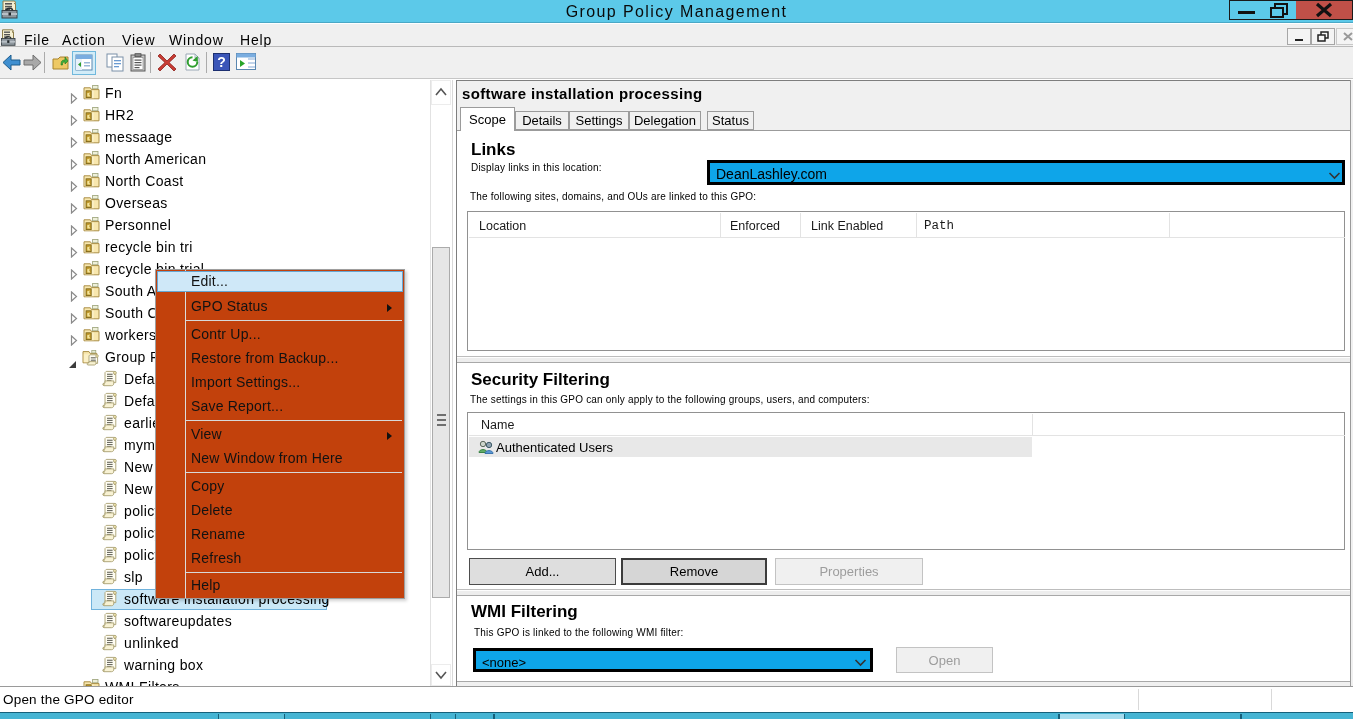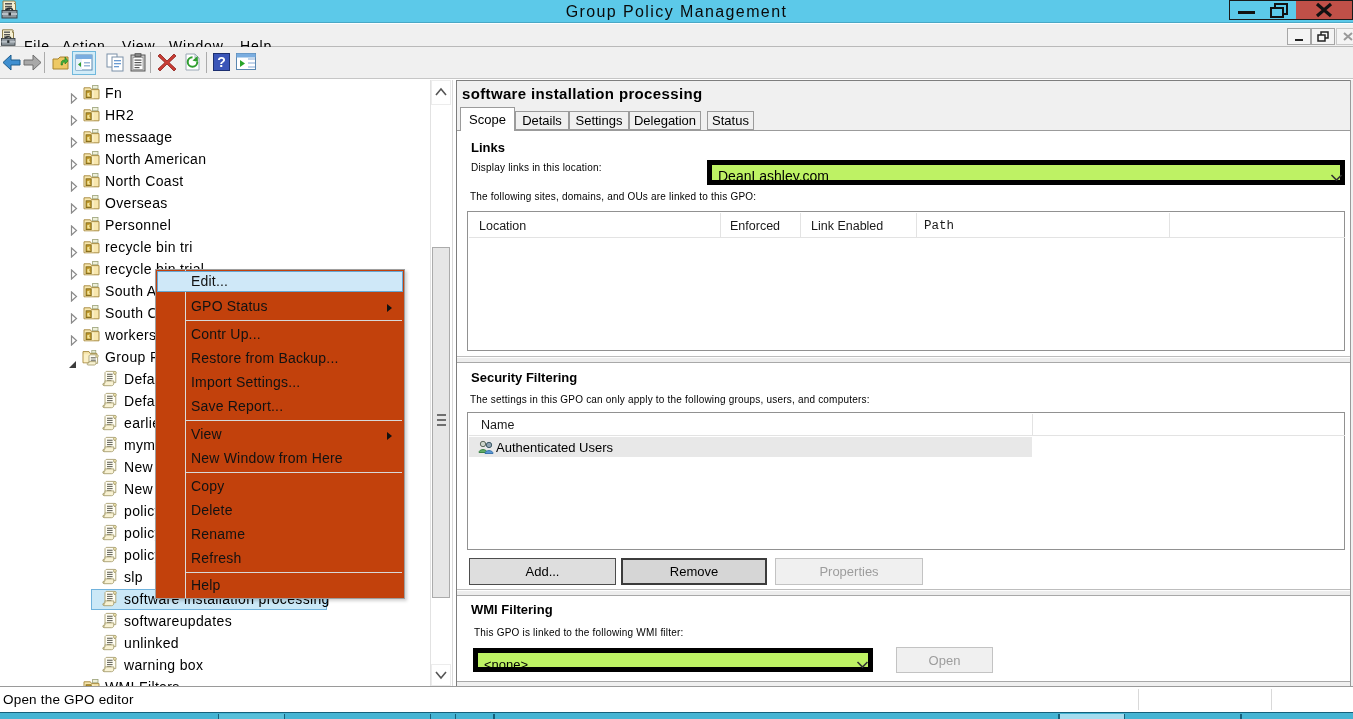--- a/index.html
+++ b/index.html
@@ -10,21 +10,21 @@
 
 #titlebar { left:0; top:0; width:1353px; height:23px; background:#5cc9e9; border-bottom:1px solid #4aa8c6; }
 #title-text { left:0; top:3px; width:1353px; text-align:center; font-size:16px; letter-spacing:1.4px; color:#0a0a0a; }
 .capbtn { top:0; height:20px; border:1px solid #1a1a1a; }
 #btn-min { left:1229px; width:35px; background:#5cc9e9; }
 #btn-max { left:1263px; width:34px; background:#5cc9e9; border-left:none; }
 #btn-close { left:1296px; width:57px; background:#c05048; border-left:none; }
 
 
 #menubar { left:0; top:24px; width:1353px; height:23px; background:#f0f0f0; border-bottom:1px solid #b9b9b9; font-size:14px; letter-spacing:0.8px; }
-.mitem { position:absolute; top:14px; }
+.mitem { position:absolute; top:8px; }
 .mdibtn { position:absolute; top:4px; width:24px; height:17px; border:1px solid #a6a6a6; background:#f4f4f4; }
 
 
 #toolbar { left:0; top:47px; width:1353px; height:32px; background:#f0f0f0; border-bottom:1px solid #c6c6c6; }
 .tsep { position:absolute; top:5px; width:1px; height:21px; background:#ababab; }
 .ticon { position:absolute; top:6px; }
 
 
 #tree { left:0; top:80px; width:452px; height:606px; background:#fff; overflow:hidden; }
 .trow { position:absolute; height:22px; line-height:22px; font-size:14px; letter-spacing:0.35px; white-space:nowrap;margin-left:9px; }
@@ -37,23 +37,23 @@
 #vsb .btn { position:absolute; left:0; width:20px; background:#fff; border:1px solid #ececec; }
 #vsb-thumb { position:absolute; left:1px; top:167px; width:18px; height:351px; background:#e6e6e6; border:1px solid #ababab; }
 .grip { position:absolute; left:4px; width:9px; height:2px; background:#6f6f6f; }
 
 
 #rpane { left:456px; top:80px; width:894px; height:606px; background:#f0f0f0; border-left:1px solid #7e7e7e; border-top:1px solid #7e7e7e; }
 #rhead { position:absolute; left:5px; top:4px; font-size:15px; font-weight:bold; letter-spacing:0.35px; }
 .tab { position:absolute; background:#f0f0f0; border:1px solid #9b9b9b; font-size:13px; text-align:center; }
 #tabline { position:absolute; left:0; top:49px; width:894px; height:1px; background:#9b9b9b; }
 #rcontent { position:absolute; left:0; top:50px; width:894px; height:550px; background:#fff; }
-.b13 { position:absolute; font-weight:bold; font-size:13px; }
+.b13 { position:absolute; font-weight:bold; font-size:17px; }
 .t12 { position:absolute; font-size:10px; letter-spacing:0.2px; }
-.combo { position:absolute; background:#bef264; border:5px solid #000000; font-size:14px; }
+.combo { position:absolute; background:#0ea5e9; border:3px solid #000000; font-size:14px; }
 .combo .ct { position:absolute; left:6px; top:3px; }
 .chev { position:absolute; }
 .lv { position:absolute; background:#fff; border:1px solid #919191; }
 .lvhead { position:absolute; font-size:12.5px; color:#1a1a1a; }
 .colsep { position:absolute; top:1px; width:1px; background:#e3e3e3; }
 .split { position:absolute; left:0; width:894px; height:6px; background:#ededed; border-top:1px solid #fdfdfd; border-bottom:1px solid #a8a8a8; box-shadow:0 -1px 0 #bdbdbd; }
 .pbtn { position:absolute; font-size:13px; text-align:center; }
 
 
 #cmenu { left:155px; top:269px; width:250px; height:330px; background:#c2410c; border:1px solid #9e9e9e; z-index:60; box-shadow:2px 2px 3px rgba(0,0,0,0.18); }

